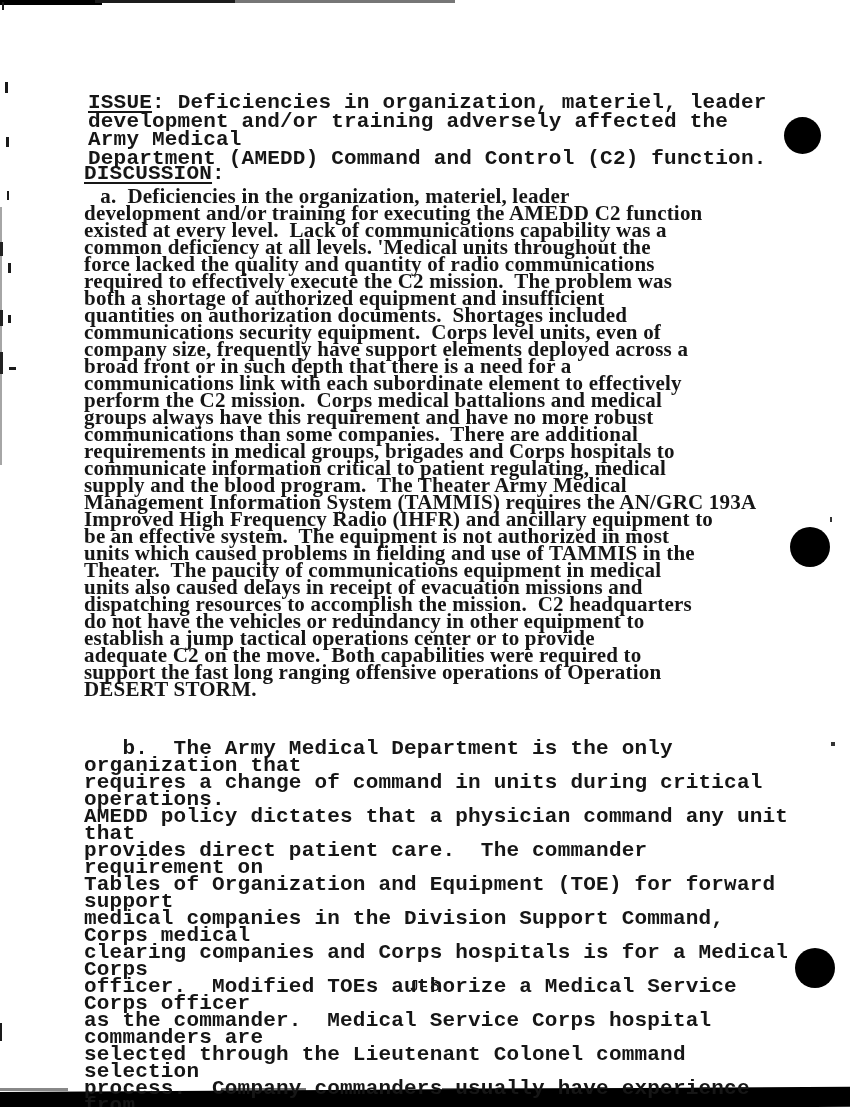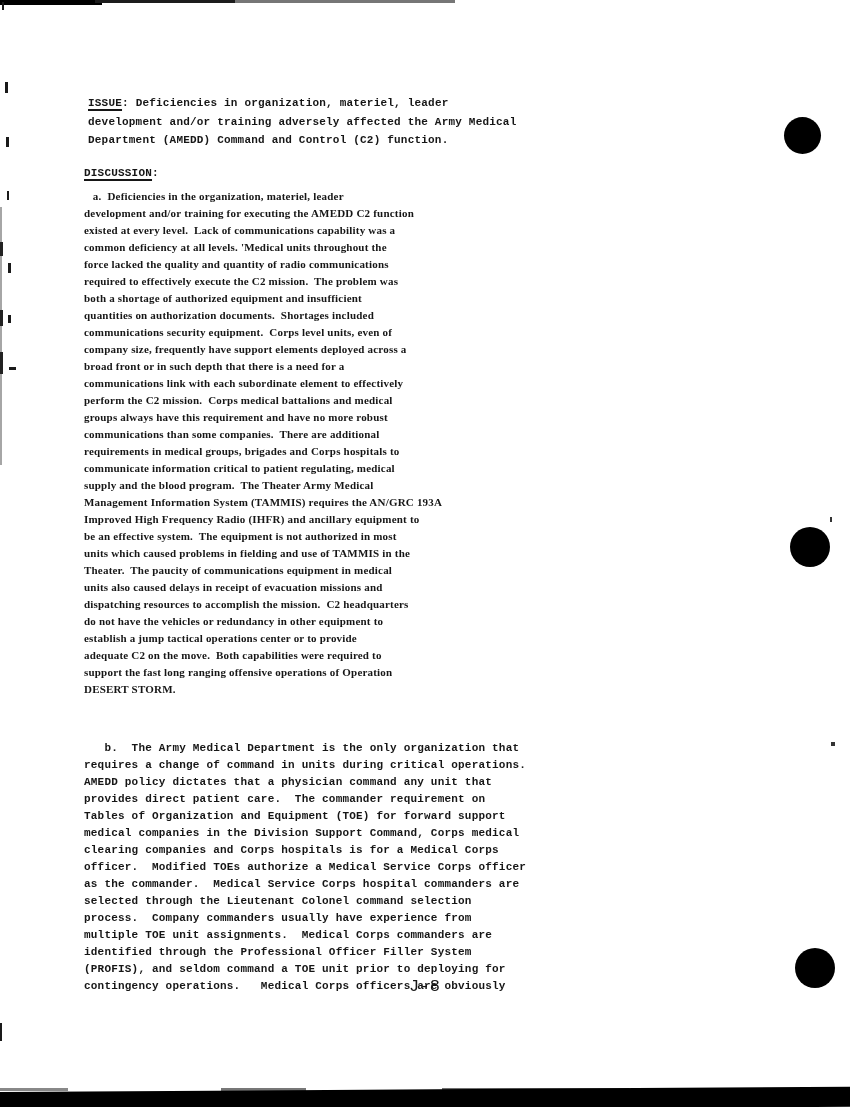--- a/index.html
+++ b/index.html
@@ -8,21 +8,21 @@
     position: relative;
     background: #ffffff;
     overflow: hidden;
     font-family: "Liberation Mono", "DejaVu Sans Mono", monospace;
   }
   .tblock {
     position: absolute;
     white-space: pre-wrap;
     font-weight: 700;
     color: #161616;
-    font-size: 11px;
+    font-size: 21px;
     line-height: 17px;
     letter-spacing: 0.2px;
   }
   .issue-block { line-height: 18.5px; }
   .ul {
     text-decoration: underline;
     text-decoration-thickness: 2px;
     text-underline-offset: 3px;
   }
   .page-num {

